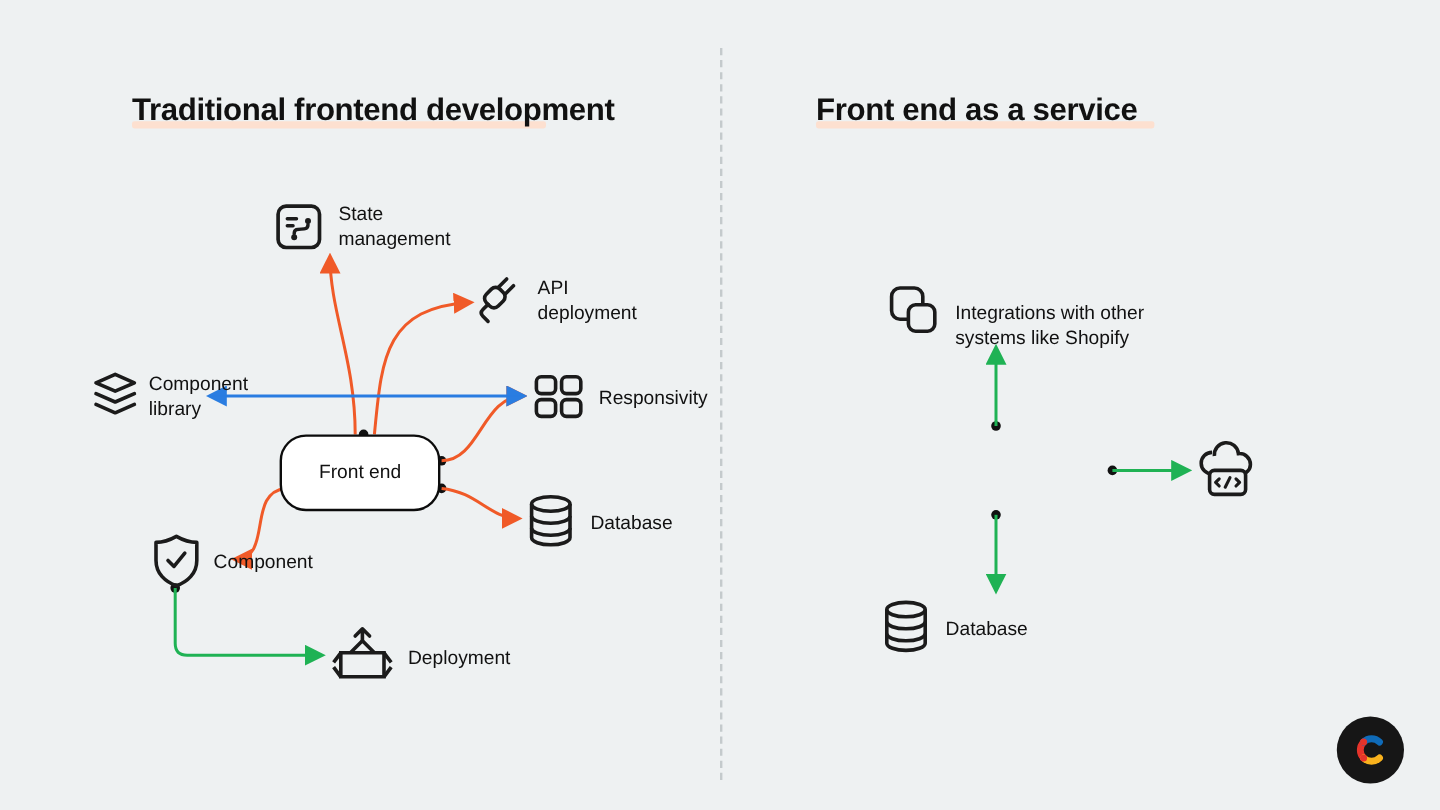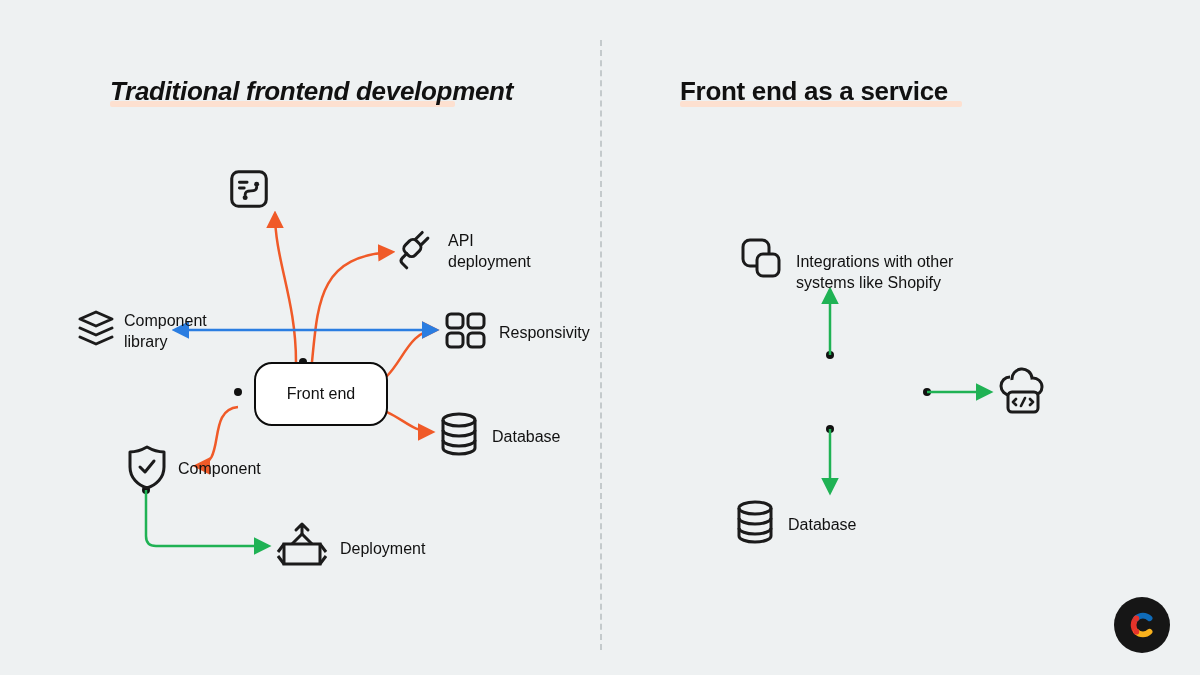--- a/index.html
+++ b/index.html
@@ -1,18 +1,18 @@
 <!DOCTYPE html>
 <html><head>
 <meta charset="utf-8">
 <style>
   html,body{margin:0;padding:0;width:1200px;height:675px;background:#eef1f2;font-family:-apple-system,BlinkMacSystemFont,"Segoe UI",Helvetica,Arial,sans-serif;color:#111;}
   .stage{position:relative;width:1200px;height:675px;overflow:hidden;}
   .title{position:absolute;font-weight:700;font-size:26px;letter-spacing:-0.3px;}
-  .title.left{left:110px;top:76px;font-style:italic;}
+  .title.left{left:110px;top:76px;}
   .title.right{left:680px;top:76px;}
   .underline{position:absolute;height:6px;background:#fde0d0;border-radius:2px;}
   .divider{position:absolute;left:600px;top:40px;height:610px;border-left:2px dashed #c4cacc;}
   .label{position:absolute;font-size:16px;line-height:21px;color:#111;}
   .node{position:absolute;background:#fff;border:2.5px solid #0c0c0c;border-radius:18px;text-align:center;display:flex;align-items:center;justify-content:center;font-size:16px;}
   .node .t{padding:0 10px;line-height:20px;}
   .arrows{position:absolute;left:0;top:0;width:1200px;height:675px;pointer-events:none;}
   .icon{position:absolute;}
   .logo{position:absolute;right:30px;bottom:22px;width:56px;height:56px;border-radius:50%;background:#161616;}
   .logo svg{position:absolute;left:9px;top:8px;}
@@ -66,33 +66,35 @@
     <path d="M146 490 L146 536 Q146 546 156 546 L268 546" fill="none" stroke="#1fb254" stroke-width="2.5" marker-end="url(#ah-green)"></path>
 
     <circle cx="830" cy="355" r="4" fill="#111"></circle>
     <circle cx="927" cy="392" r="4" fill="#111"></circle>
     <circle cx="830" cy="429" r="4" fill="#111"></circle>
     <line x1="830" y1="355" x2="830" y2="290" stroke="#1fb254" stroke-width="2.5" marker-end="url(#ah-green)"></line>
     <line x1="927" y1="392" x2="990" y2="392" stroke="#1fb254" stroke-width="2.5" marker-end="url(#ah-green)"></line>
     <line x1="830" y1="429" x2="830" y2="492" stroke="#1fb254" stroke-width="2.5" marker-end="url(#ah-green)"></line>
   </svg>
 
-  <div class="node" style="left:254px;top:362px;width:130px;height:60px;">
+  <div class="node" style="left:233px;top:362px;width:130px;height:60px;border-radius:22px;">
     <div class="t">Front end</div>
   </div>
 
   <div class="icon" style="left:226px;top:166px;">
     <svg width="46" height="46" viewBox="0 0 48 48" fill="none">
       <rect x="6" y="6" width="36" height="36" rx="7" stroke="#1b1b1b" stroke-width="3.2"></rect>
       <path d="M14 17 h8 M14 23 h5" stroke="#1b1b1b" stroke-width="3" stroke-linecap="round"></path>
       <path d="M20 30 C20 22 32 30 32 22" stroke="#1b1b1b" stroke-width="3" fill="none" stroke-linecap="round"></path>
       <circle cx="20" cy="33" r="2.6" fill="#1b1b1b"></circle>
       <circle cx="32" cy="19" r="2.6" fill="#1b1b1b"></circle>
     </svg>
   </div>
+  <div class="label" style="left:282px;top:168px;white-space:pre-line;">State
+management</div>
 
   <div class="icon" style="left:392px;top:222px;">
     <svg width="52" height="52" viewBox="0 0 52 52" fill="none">
       <g transform="rotate(45 26 26)">
         <rect x="15" y="22" width="14" height="16" rx="5" stroke="#1b1b1b" stroke-width="3"></rect>
         <line x1="18" y1="12" x2="18" y2="22" stroke="#1b1b1b" stroke-width="3" stroke-linecap="round"></line>
         <line x1="26" y1="12" x2="26" y2="22" stroke="#1b1b1b" stroke-width="3" stroke-linecap="round"></line>
         <path d="M22 38 v6 q0 4 4 4 h6" stroke="#1b1b1b" stroke-width="3" fill="none" stroke-linecap="round"></path>
       </g>
     </svg>

